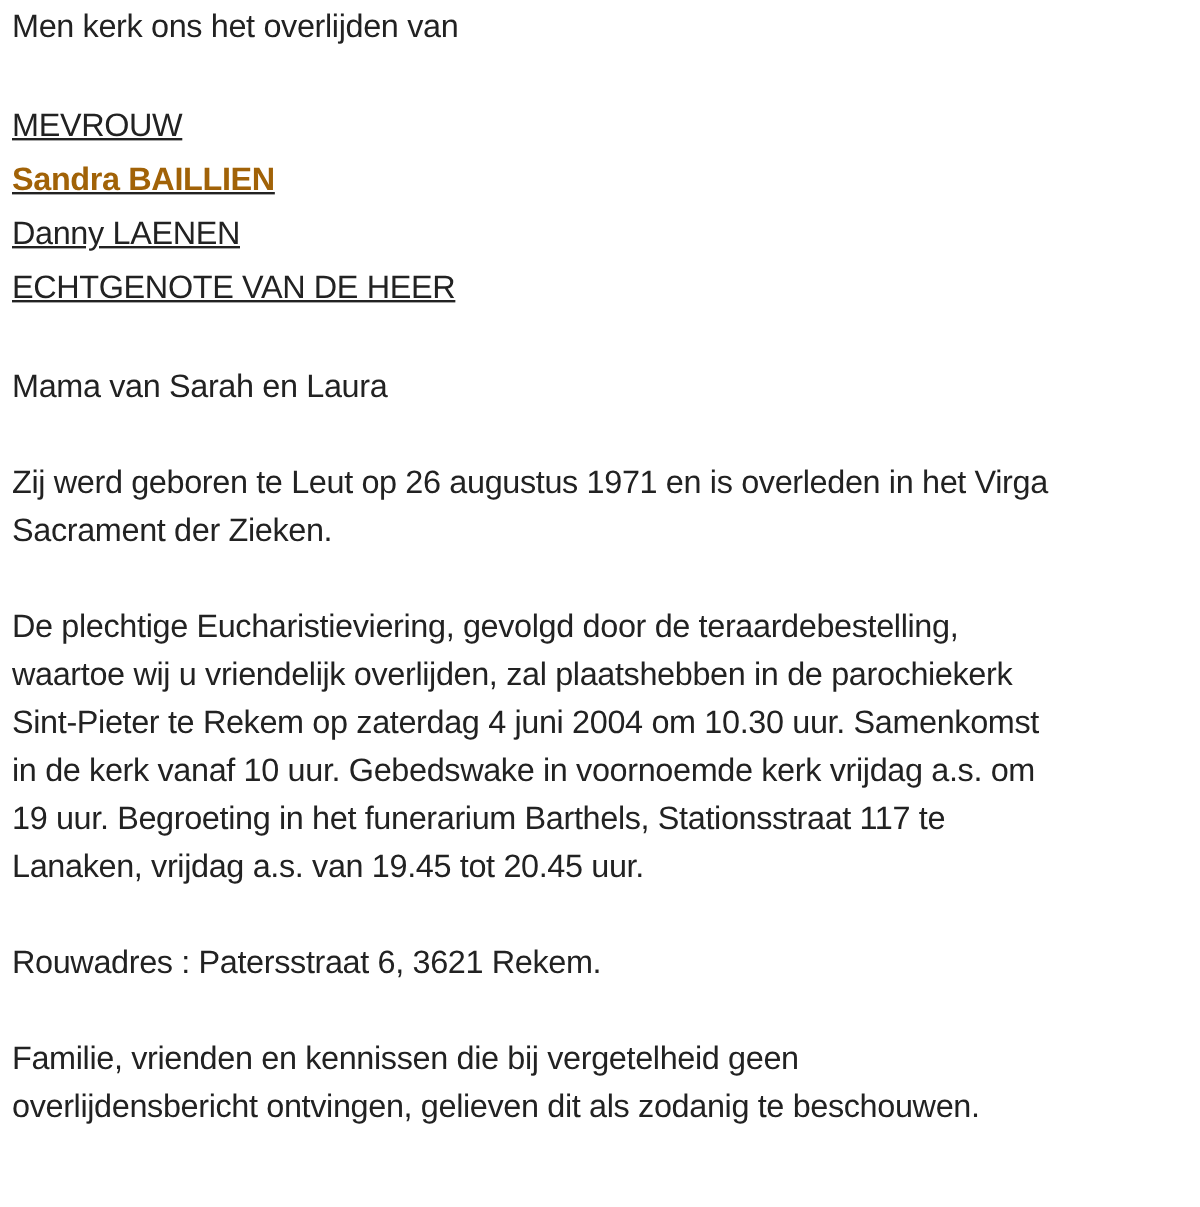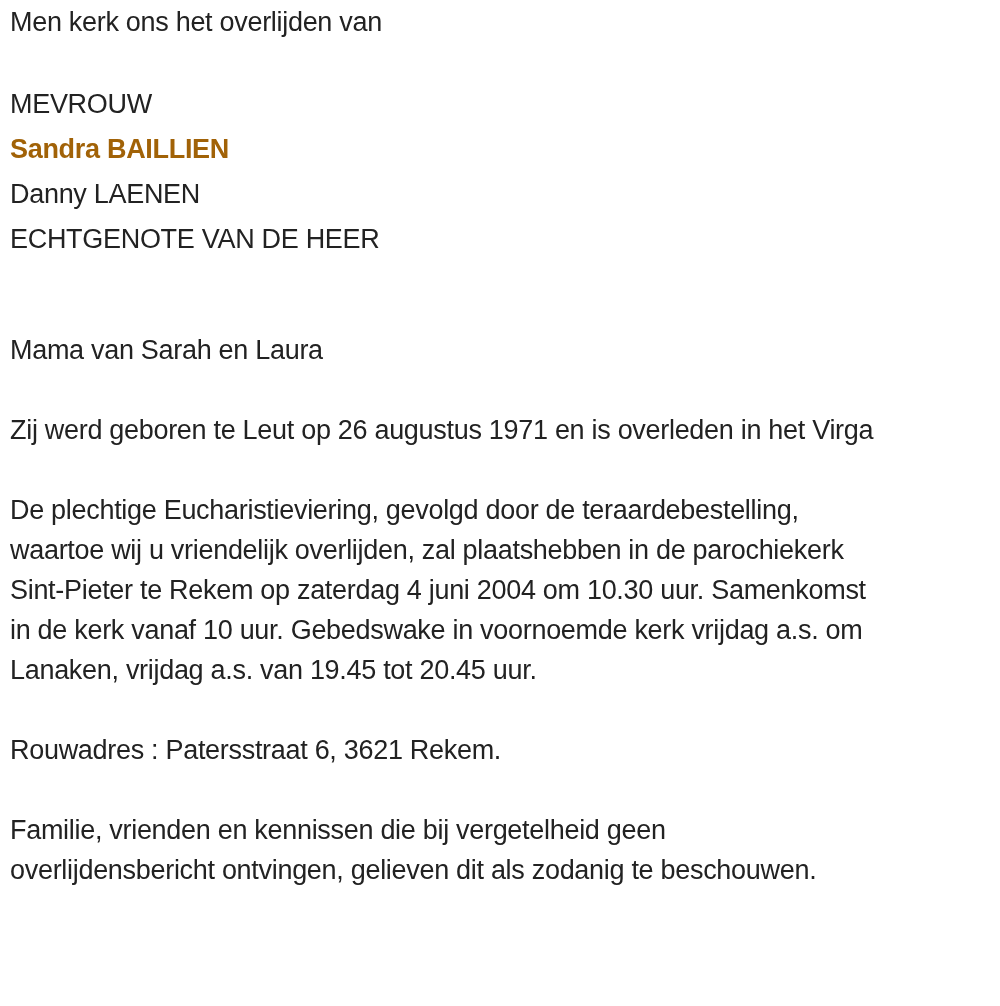--- a/index.html
+++ b/index.html
@@ -19,21 +19,22 @@
     line-height: 40px;
     color: #222222;
   }
   .block {
     margin: 0 0 40px 0;
   }
   .line {
     white-space: nowrap;
   }
   .header-block {
-    margin-bottom: 68px;
+    margin-bottom: 40px;
+    text-decoration: underline;
   }
   .header-block .line {
     line-height: 45px;
   }
   .bold {
     font-weight: 700;
     color: #a16207;
   }
 </style>
 </head>
@@ -51,27 +52,29 @@
     <div class="line">Danny LAENEN</div>
     <div class="line">ECHTGENOTE VAN DE HEER</div>
   </div>
 
   <div class="block">
     <div class="line">Mama van Sarah en Laura</div>
   </div>
 
   <div class="block">
     <div class="line">Zij werd geboren te Leut op 26 augustus 1971 en is overleden in het Virga</div>
+    <div class="line">Sacrament der Zieken.</div>
   </div>
 
   <div class="block">
     <div class="line">De plechtige Eucharistieviering, gevolgd door de teraardebestelling,</div>
     <div class="line">waartoe wij u vriendelijk overlijden, zal plaatshebben in de parochiekerk</div>
     <div class="line">Sint-Pieter te Rekem op zaterdag 4 juni 2004 om 10.30 uur. Samenkomst</div>
     <div class="line">in de kerk vanaf 10 uur. Gebedswake in voornoemde kerk vrijdag a.s. om</div>
+    <div class="line">19 uur. Begroeting in het funerarium Barthels, Stationsstraat 117 te</div>
     <div class="line">Lanaken, vrijdag a.s. van 19.45 tot 20.45 uur.</div>
   </div>
 
   <div class="block">
     <div class="line">Rouwadres : Patersstraat 6, 3621 Rekem.</div>
   </div>
 
   <div class="block">
     <div class="line">Familie, vrienden en kennissen die bij vergetelheid geen</div>
     <div class="line">overlijdensbericht ontvingen, gelieven dit als zodanig te beschouwen.</div>

